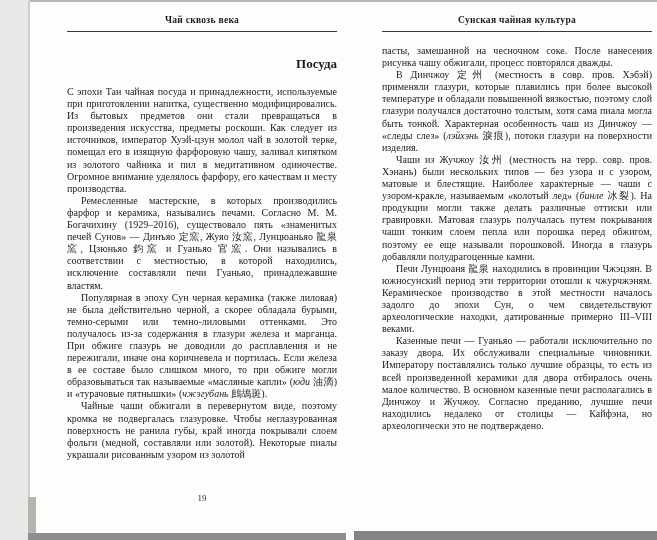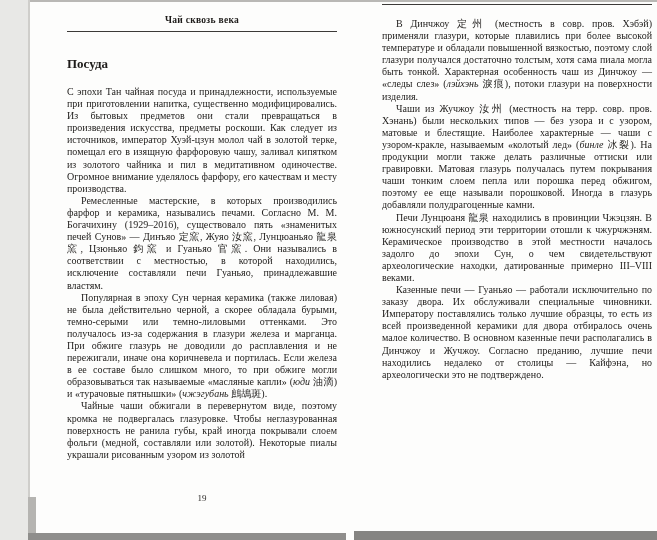--- a/index.html
+++ b/index.html
@@ -29,21 +29,21 @@
     padding-top: 13px;
     text-align: center;
     font-weight: bold;
     font-size: 9.5px;
     letter-spacing: 0.3px;
     line-height: 14px;
   }
   .head-rule { height: 0; border-bottom: 1.2px solid #3c3a38; margin-top: 4px; }
 
   .chapter-title {
-    text-align: left;
+    text-align: right;
     font-weight: bold;
     font-size: 13px;
     margin: 24px 0 14px 0;
   }
 
   .body-text { margin-top: 0; }
   .page-right .body-text { margin-top: 13px; }
 
   .para {
     margin: 0;
@@ -87,23 +87,25 @@
       <p class="para"><span>С эпохи Тан чайная посуда и принадлежности, используемые при приготовлении напитка, существенно модифицировались. Из бытовых предметов они стали превращаться в произведения искусства, предметы роскоши. Как следует из источников, император Хуэй-цзун молол чай в золотой терке, помещал его в изящную фарфоровую чашу, заливал кипятком из золотого чайника и пил в медитативном одиночестве. Огромное внимание уделялось фарфору, его качествам и месту производства.</span></p>
       <p class="para indent"><span>Ремесленные мастерские, в которых производились фарфор и керамика, назывались печами. Согласно М. М. Богачихину (1929–2016), существовало пять «знаменитых печей Сунов» — Динъяо 定窯, Жуяо 汝窯, Лунцюаньяо 龍泉窯, Цзюньяо 鈞窯 и Гуаньяо 官窯. Они назывались в соответствии с местностью, в которой находились, исключение составляли печи Гуаньяо, принадлежавшие властям.</span></p>
       <p class="para indent"><span>Популярная в эпоху Сун черная керамика (также лиловая) не была действительно черной, а скорее обладала бурыми, темно-серыми или темно-лиловыми оттенками. Это получалось из-за содержания в глазури железа и марганца. При обжиге глазурь не доводили до расплавления и не пережигали, иначе она коричневела и портилась. Если железа в ее составе было слишком много, то при обжиге могли образовываться так называемые «масляные капли» (</span><i>юди</i><span> 油滴) и «турачовые пятнышки» (</span><i>чжэгубань</i><span> 鷓鴣斑).</span></p>
       <p class="para indent"><span>Чайные чаши обжигали в перевернутом виде, поэтому кромка не подвергалась глазуровке. Чтобы неглазурованная поверхность не ранила губы, край иногда покрывали слоем фольги (медной, составляли или золотой). Некоторые пиалы украшали рисованным узором из золотой</span></p>
     </div>
 
     <div class="pagenum">19</div>
   </div>
 
   <div class="page page-right">
+    <div class="running-head">Сунская чайная культура</div>
     <div class="head-rule"></div>
 
     <div class="body-text">
+      <p class="para"><span>пасты, замешанной на чесночном соке. После нанесения рисунка чашу обжигали, процесс повторялся дважды.</span></p>
       <p class="para indent"><span>В Динчжоу 定州 (местность в совр. пров. Хэбэй) применяли глазури, которые плавились при более высокой температуре и обладали повышенной вязкостью, поэтому слой глазури получался достаточно толстым, хотя сама пиала могла быть тонкой. Характерная особенность чаш из Динчжоу — «следы слез» (</span><i>лэйхэнь</i><span> 淚痕), потоки глазури на поверхности изделия.</span></p>
       <p class="para indent"><span>Чаши из Жучжоу 汝州 (местность на терр. совр. пров. Хэнань) были нескольких типов — без узора и с узором, матовые и блестящие. Наиболее характерные — чаши с узором-кракле, называемым «колотый лед» (</span><i>бинле</i><span> 冰裂). На продукции могли также делать различные оттиски или гравировки. Матовая глазурь получалась путем покрывания чаши тонким слоем пепла или порошка перед обжигом, поэтому ее еще называли порошковой. Иногда в глазурь добавляли полудрагоценные камни.</span></p>
       <p class="para indent"><span>Печи Лунцюаня 龍泉 находились в провинции Чжэцзян. В южносунский период эти территории отошли к чжурчжэням. Керамическое производство в этой местности началось задолго до эпохи Сун, о чем свидетельствуют археологические находки, датированные примерно III–VIII веками.</span></p>
       <p class="para indent"><span>Казенные печи — Гуаньяо — работали исключительно по заказу двора. Их обслуживали специальные чиновники. Императору поставлялись только лучшие образцы, то есть из всей произведенной керамики для двора отбиралось очень малое количество. В основном казенные печи располагались в Динчжоу и Жучжоу. Согласно преданию, лучшие печи находились недалеко от столицы — Кайфэна, но археологически это не подтверждено.</span></p>
     </div>
 
   </div>
 
 </div>
 

